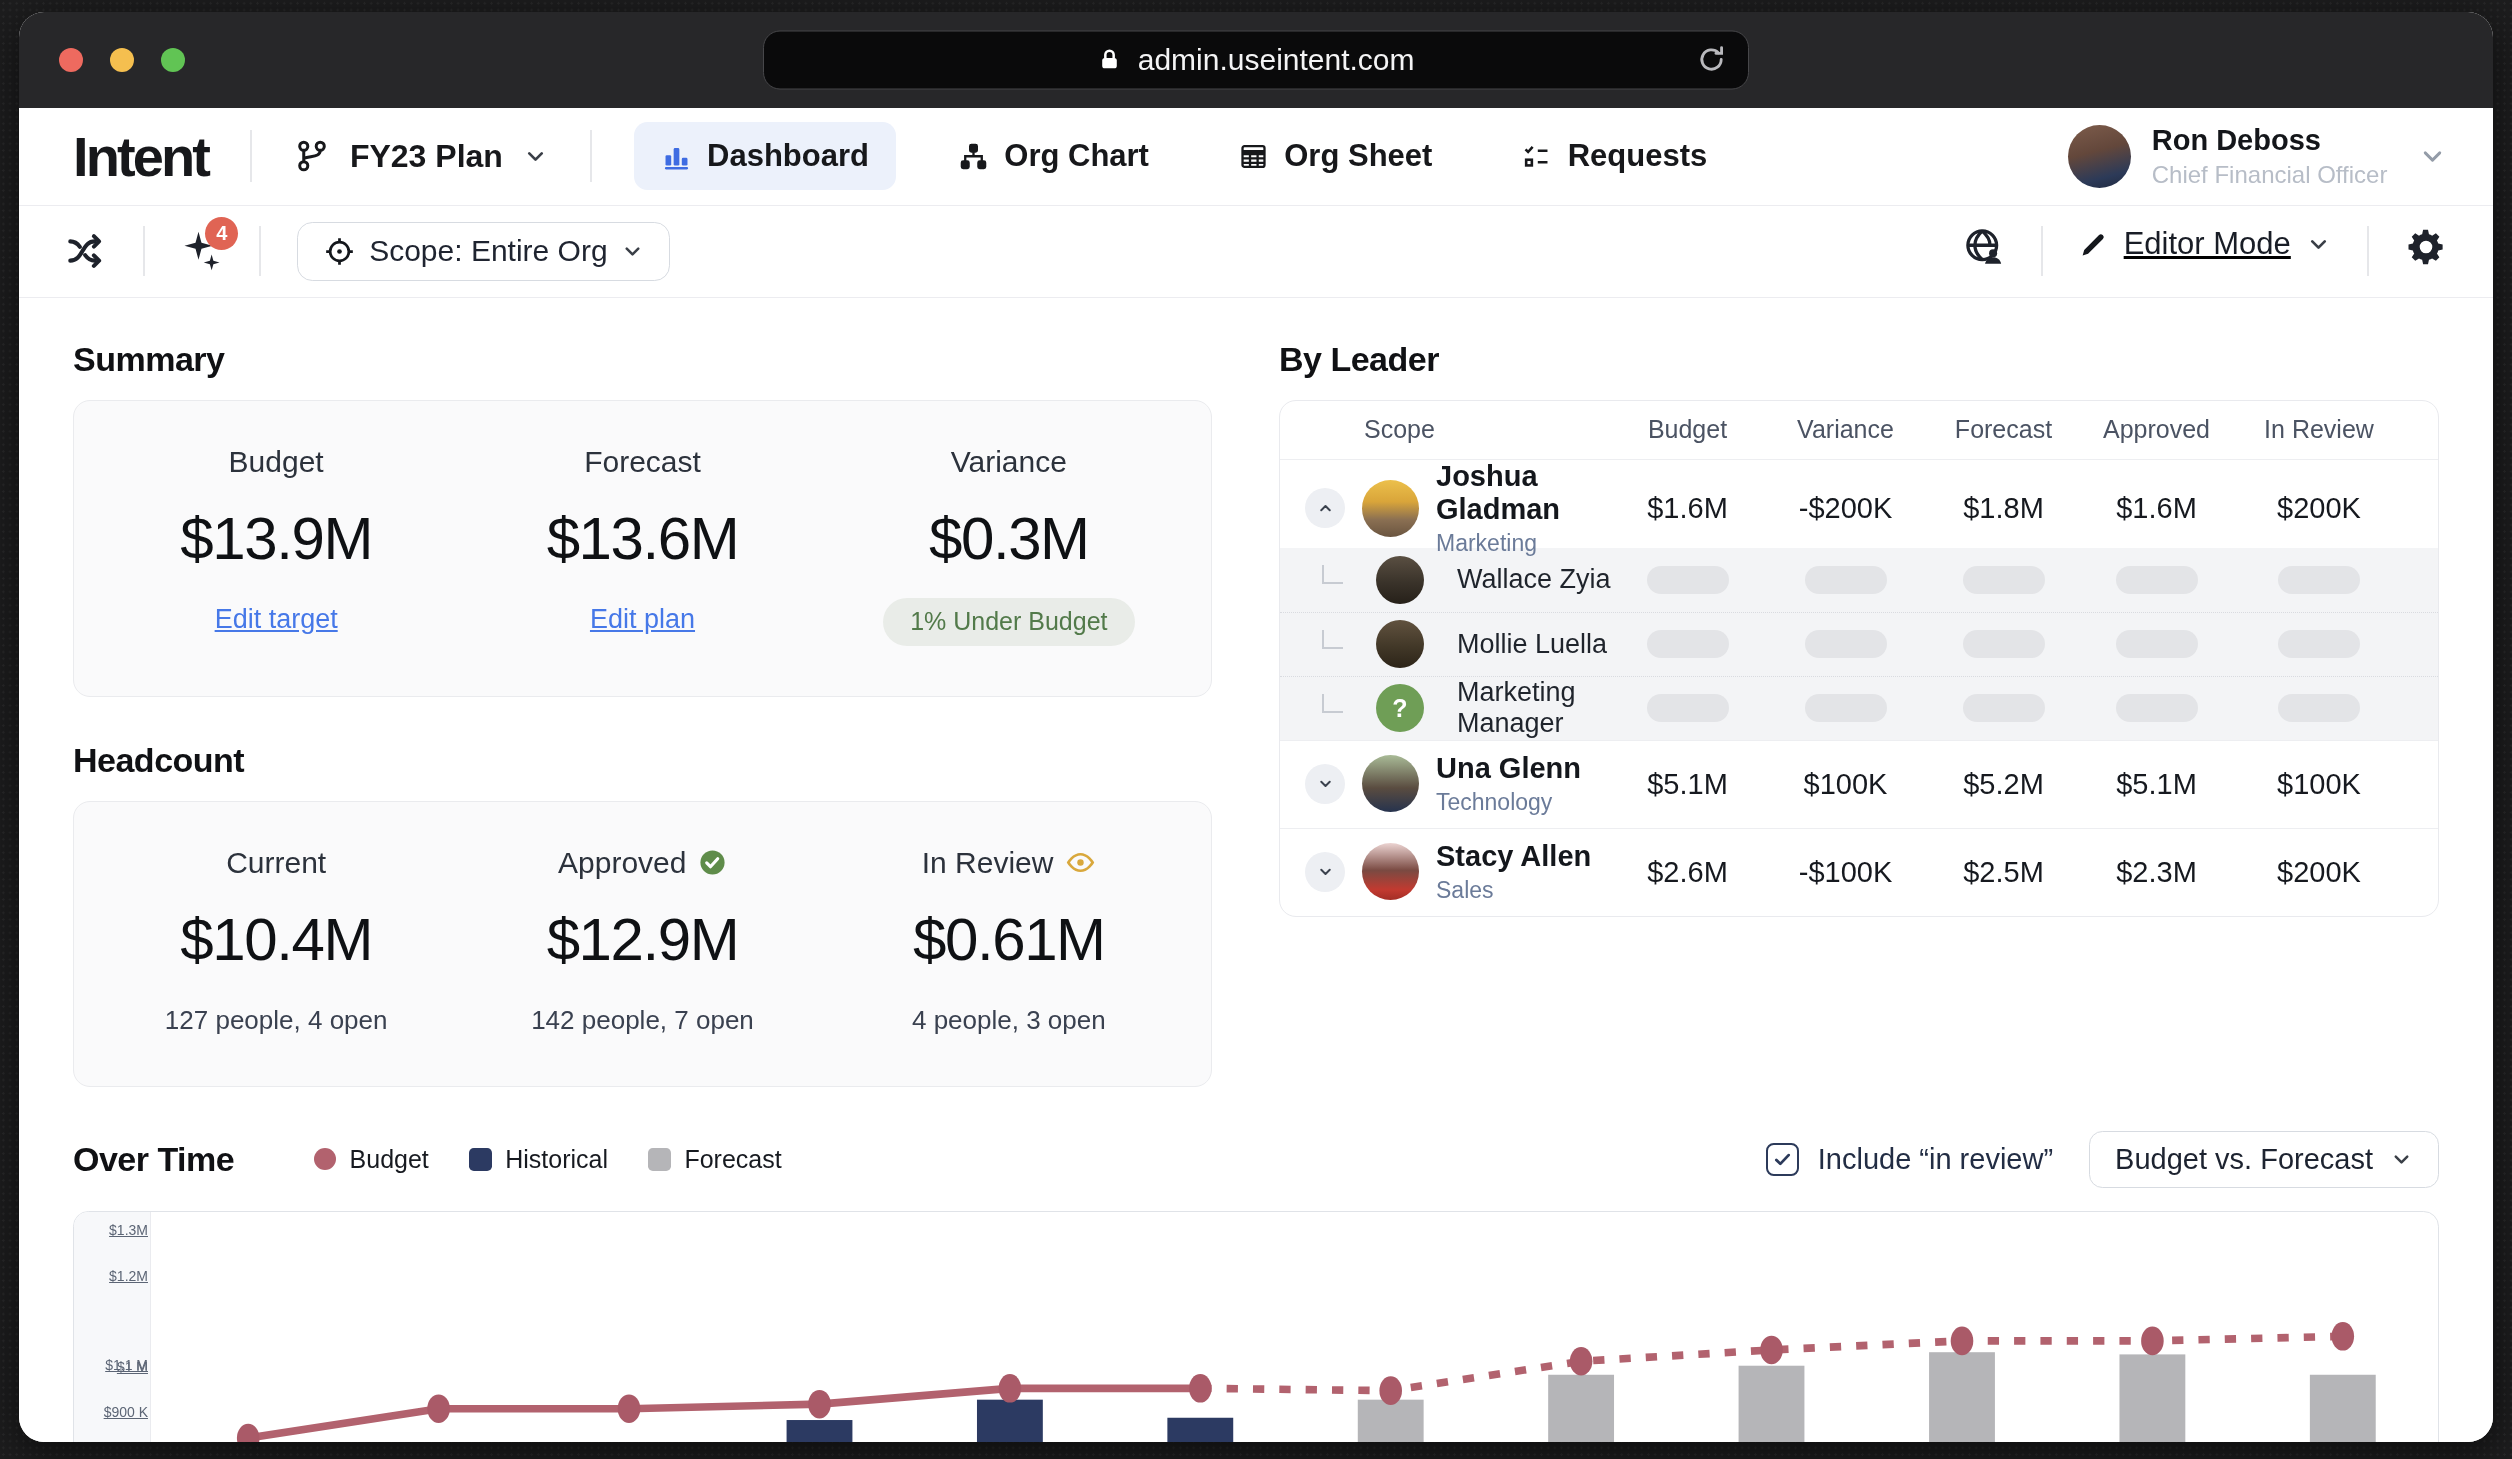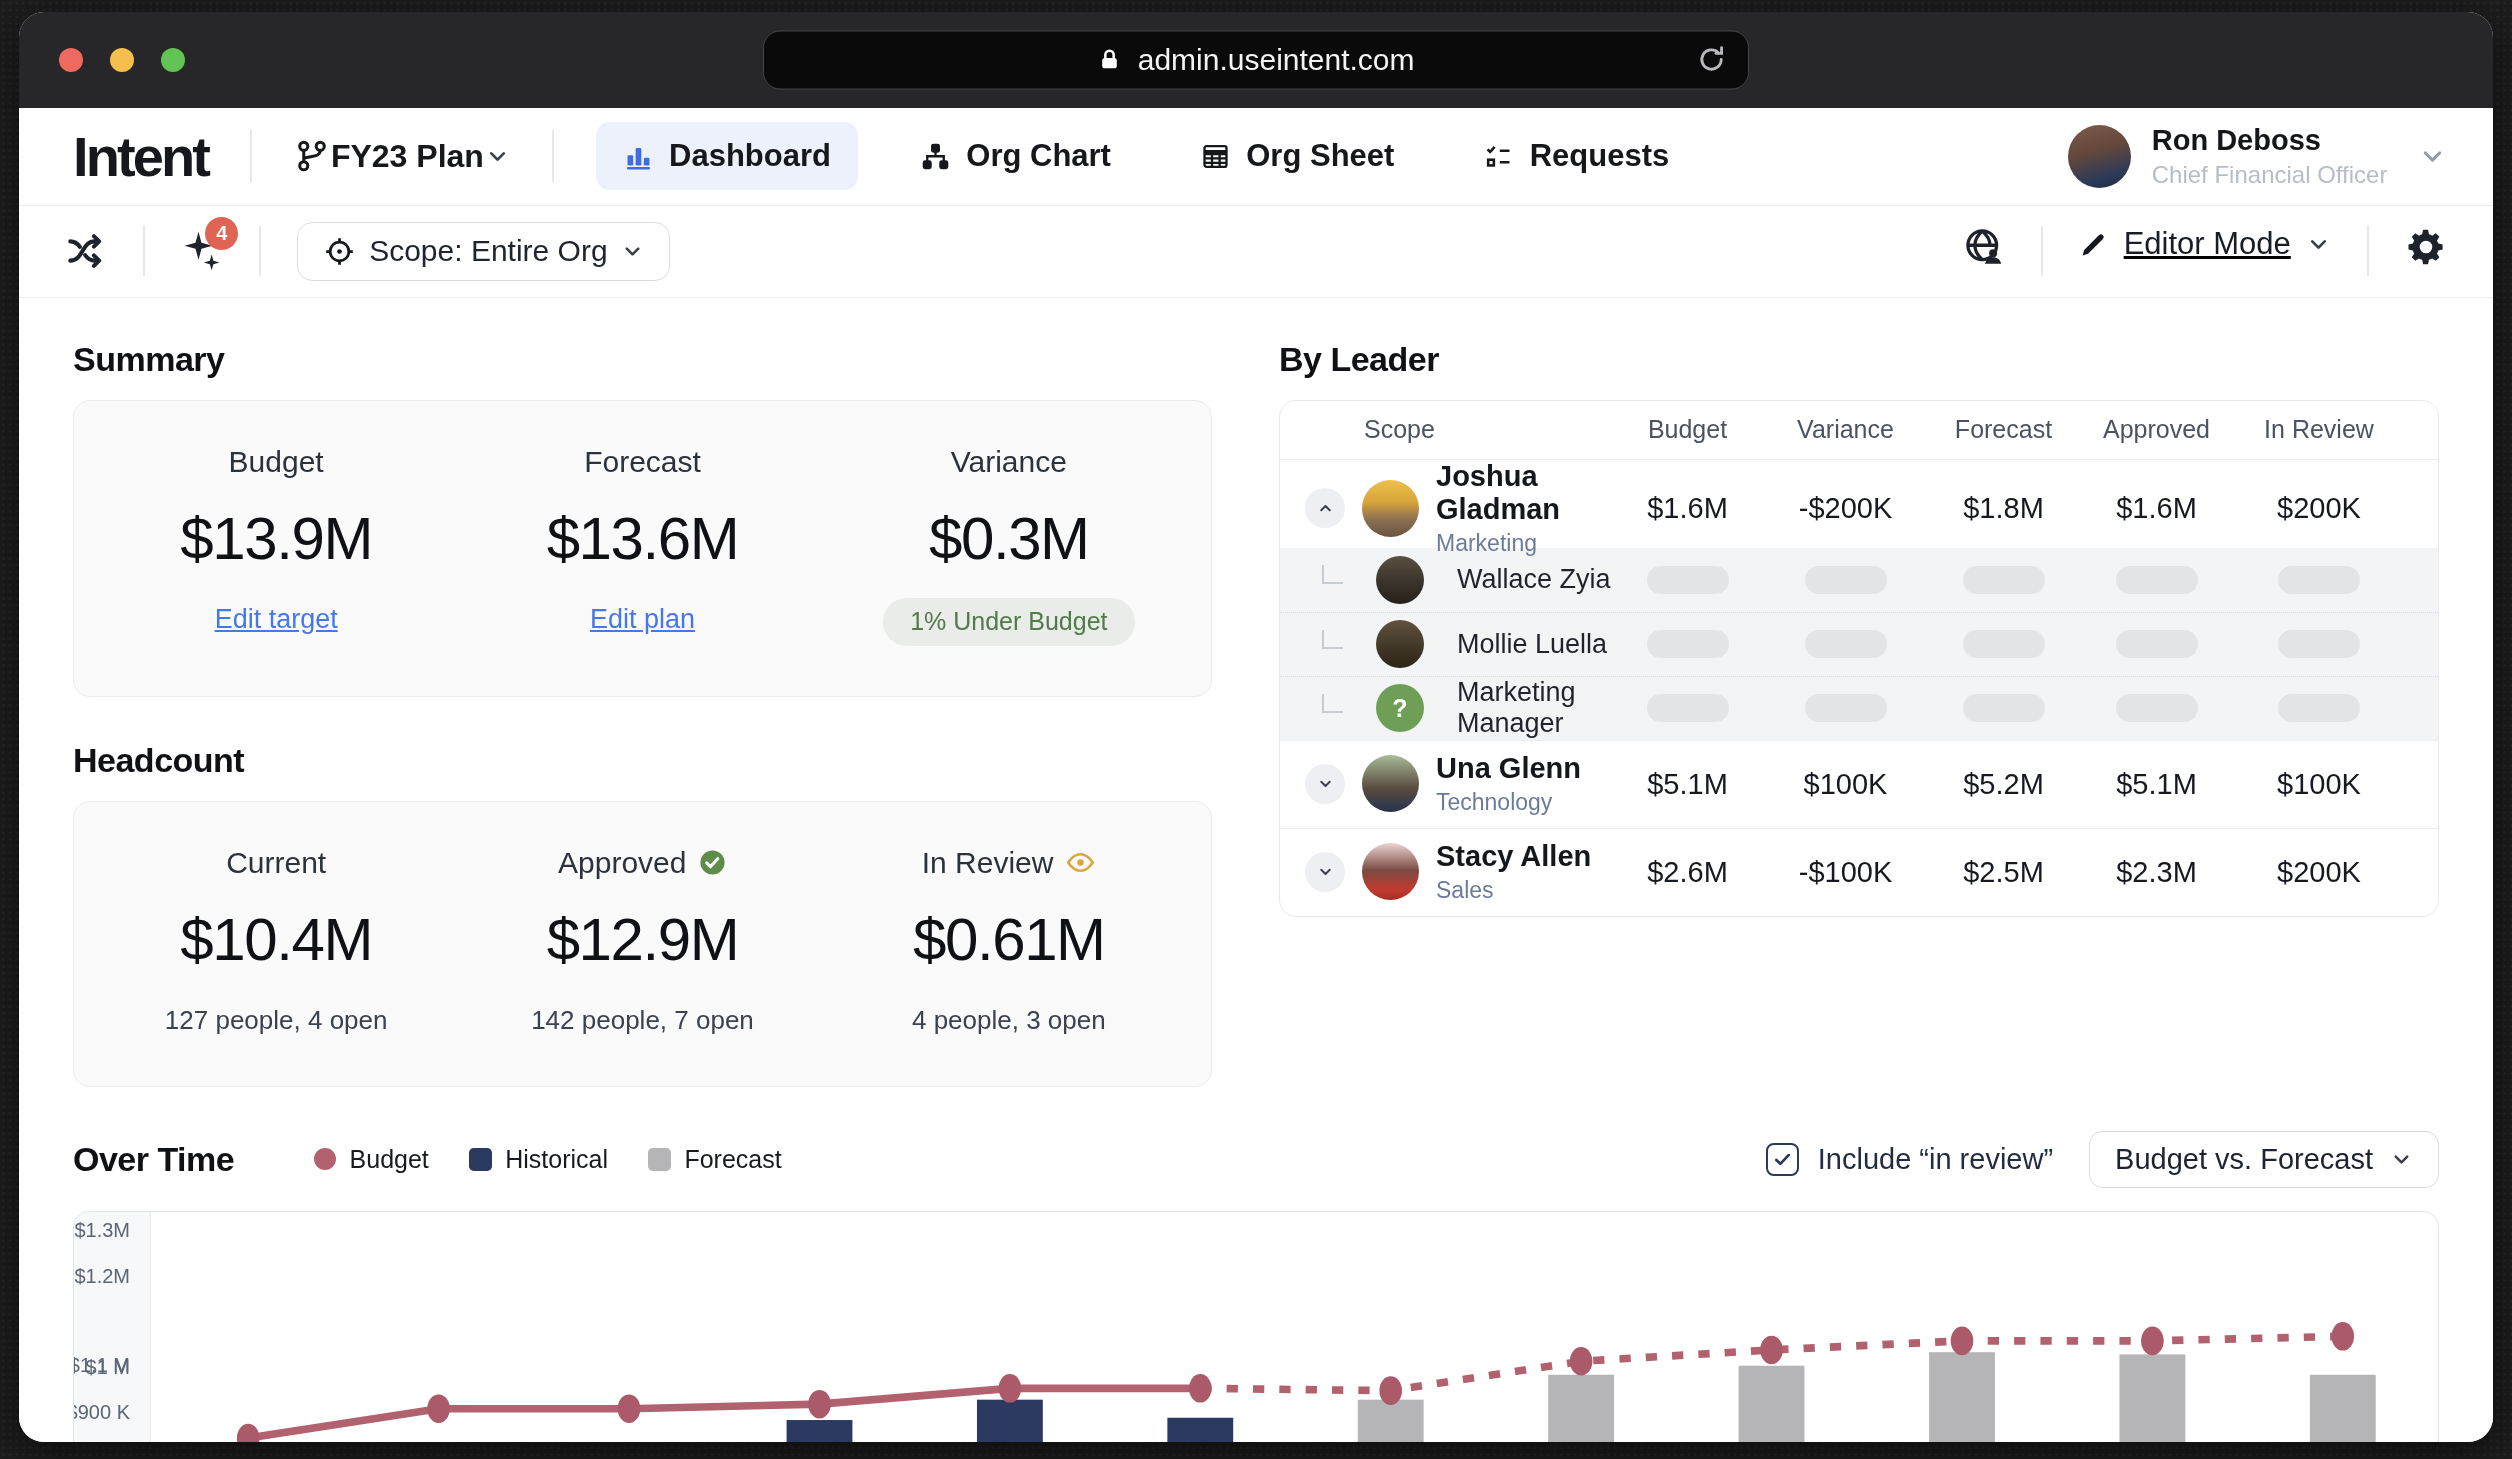--- a/index.html
+++ b/index.html
@@ -24,21 +24,21 @@
   .urlbar{ position:absolute; left:50%; top:50%; transform:translate(-50%,-50%);
     width:986px; height:59px; background:#0a0a0b; border:1.9px solid #47474a; border-radius:17px;
     display:flex; align-items:center; justify-content:center; gap:15.3px; color:#f4f4f5; font-size:30px; }
   .urlbar .reload{ position:absolute; right:21px; top:50%; transform:translateY(-50%); color:#b9b9bd; width:31px; height:31px; }
 
   
   .appheader{ height:98px; display:flex; align-items:center; padding:0 46px 0 54px;
     border-bottom:1.9px solid #ececf0; background:#fff; }
   .logo{ font-size:56px; font-weight:800; letter-spacing:-2.9px; color:#17181b; }
   .vdiv{ width:1.9px; height:52px; background:#e6e7ea; margin:0 42px; flex:none; }
-  .planbtn{ display:flex; align-items:center; gap:1px; font-size:32px; font-weight:600; color:#17181b; cursor:pointer; }
+  .planbtn{ display:flex; align-items:center; gap:20px; font-size:32px; font-weight:600; color:#17181b; cursor:pointer; }
   .icon{ display:inline-flex; flex:none; }
   .chev{ width:25px; height:25px; color:#3a3f47; }
   .tabs{ display:flex; align-items:center; gap:35px; }
   .tab{ display:flex; align-items:center; gap:15.3px; padding:16.3px 27px; border-radius:13.4px;
     font-size:31px; font-weight:600; color:#17181b; cursor:pointer; }
   .tab .ticon{ width:31px; height:31px; color:#17181b; }
   .tab.active{ background:#ecf1fb; }
   .tab.active .ticon{ color:#3e6ce2; }
   .userblock{ margin-left:auto; display:flex; align-items:center; gap:21px; cursor:pointer; }
   .avatar{ border-radius:50%; display:inline-flex; align-items:center; justify-content:center; flex:none; }
@@ -116,21 +116,21 @@
   .cbx{ width:33px; height:33px; border:2.9px solid #2c3a5a; border-radius:7.7px; background:#fff;
     display:inline-flex; align-items:center; justify-content:center; color:#2c3a5a; cursor:pointer; }
   .cbx svg{ width:21px; height:21px; }
   .cbxlabel{ font-size:29px; color:#222d44; margin-left:19px; }
   .viewdd{ height:57px; border:1.9px solid #d7dbe1; border-radius:13.4px; display:flex; align-items:center;
     gap:17px; padding:12px 25px; font-size:29px; color:#1d2330; margin-left:36px; cursor:pointer; }
 
   
   .chartcard{ margin-top:23px; height:375px; border:1.9px solid #e0e3e8; border-radius:15.3px; position:relative; overflow:hidden; background:#fff; }
   .ygutter{ position:absolute; left:0; top:0; bottom:0; width:77px; background:#f7f8fa; border-right:1.9px solid #eaebef; }
-  .ylab{ position:absolute; right:20px; transform:translateY(-50%); font-size:20px; color:#5c6575; white-space:nowrap; }
+  .ylab{ position:absolute; right:2px; transform:translateY(-50%); font-size:14px; color:#5c6575; white-space:nowrap;text-decoration:underline; }
   .plot{ position:absolute; left:79px; top:0; right:0; bottom:61px; }
   .plot svg{ width:100%; height:100%; display:block; }
 </style>
 </head>
 <body>
 
 <div class="window">
 
   <div class="titlebar">
     <div class="lights">

